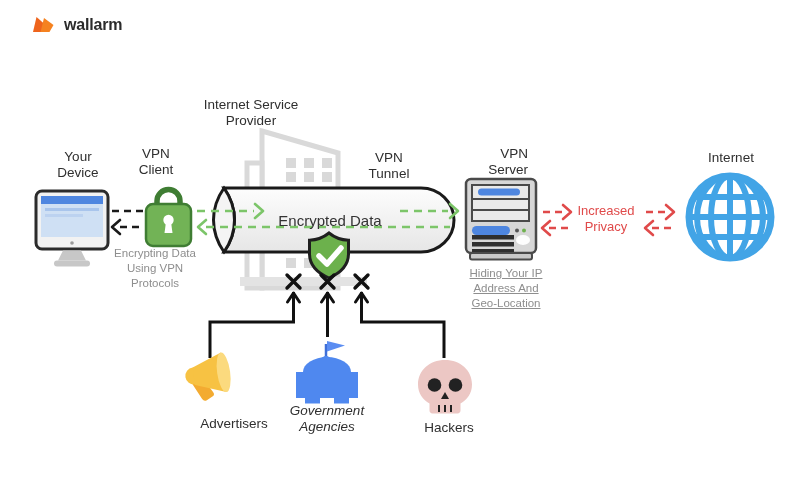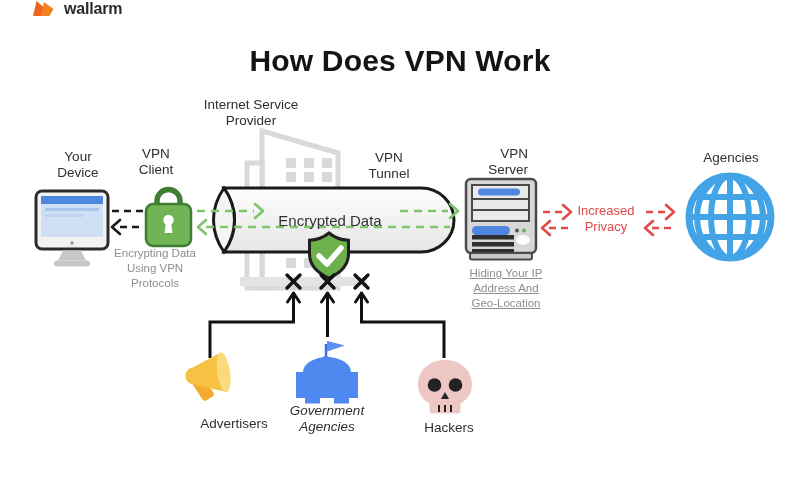--- a/index.html
+++ b/index.html
@@ -1,19 +1,19 @@
 <!DOCTYPE html>
 <html><head>
 <meta charset="utf-8">
 <style>
   html,body{margin:0;padding:0;background:#ffffff;}
   body{font-family:"Liberation Sans",sans-serif;-webkit-font-smoothing:antialiased;}
   .stage{position:relative;width:800px;height:480px;background:#ffffff;overflow:hidden;}
   .abs{position:absolute;left:0;top:0;}
-  .logo{position:absolute;left:33px;top:0;display:flex;align-items:center;gap:6px;}
+  .logo{position:absolute;left:33px;top:16px;display:flex;align-items:center;gap:6px;}
   .logo-text{font-size:16px;font-weight:700;color:#2b2b2b;letter-spacing:-0.2px;}
   .title{position:absolute;left:50%;top:44px;transform:translateX(-50%);
          font-size:30px;font-weight:700;color:#141414;letter-spacing:0.2px;white-space:nowrap;}
   .lbl{position:absolute;transform:translateX(-50%);text-align:center;
        color:#2f2f2f;font-size:13.5px;line-height:1.22;font-weight:500;}
   .nowrap{white-space:nowrap;}
   .cap{color:#8e8e8e;font-size:11.5px;font-weight:400;line-height:1.3;}
   .red{color:#e04a4a;font-weight:500;font-size:13px;}
   .tunnel-text{color:#333;font-weight:500;font-size:15px;}
 </style>
@@ -23,21 +23,20 @@
 <div class="stage">
 
   <div class="logo">
     <svg width="25" height="18" viewBox="0 0 25 18">
       <polygon points="0,16 3.5,1 11.5,8 8.5,16" fill="#ee641c"></polygon>
       <polygon points="7.5,16 11,2 20.5,9 16.5,16" fill="#f58220"></polygon>
     </svg>
     <span class="logo-text">wallarm</span>
   </div>
 
-  <div class="title">How Does VPN Work</div>
 
   <svg class="abs" width="800" height="480" viewBox="0 0 800 480">
     <defs>
       <linearGradient id="tunnelGrad" x1="0" y1="0" x2="0" y2="1">
         <stop offset="0" stop-color="#fdfdfd"></stop>
         <stop offset="1" stop-color="#e6e6e6"></stop>
       </linearGradient>
     </defs>
 
     <g>
@@ -185,21 +184,21 @@
         <line x1="451" y1="405" x2="451" y2="412"></line>
       </g>
     </g>
   </svg>
 
   <div class="lbl" style="left:251px;top:97px;width:130px;">Internet Service Provider</div>
   <div class="lbl" style="left:78px;top:149px;width:60px;">Your Device</div>
   <div class="lbl" style="left:156px;top:146px;width:52px;">VPN Client</div>
   <div class="lbl" style="left:389px;top:150px;width:58px;">VPN Tunnel</div>
   <div class="lbl" style="left:499px;top:146px;width:58px;text-align:right;">VPN Server</div>
-  <div class="lbl nowrap" style="left:731px;top:150px;">Agencies</div>
+  <div class="lbl nowrap" style="left:731px;top:150px;">Internet</div>
 
   <div class="lbl tunnel-text nowrap" style="left:330px;top:212px;">Encrypted Data</div>
 
   <div class="lbl cap" style="left:155px;top:246px;width:82px;">Encrypting Data Using VPN Protocols</div>
   <div class="lbl cap" style="left:506px;top:266px;width:90px;text-decoration:underline;">Hiding Your IP Address And Geo-Location</div>
   <div class="lbl red" style="left:606px;top:203px;width:84px;">Increased Privacy</div>
 
   <div class="lbl nowrap" style="left:211px;top:416px;margin-left:23px;">Advertisers</div>
   <div class="lbl" style="left:327px;top:403px;width:110px;font-style:italic;">Government Agencies</div>
   <div class="lbl nowrap" style="left:449px;top:420px;">Hackers</div>

